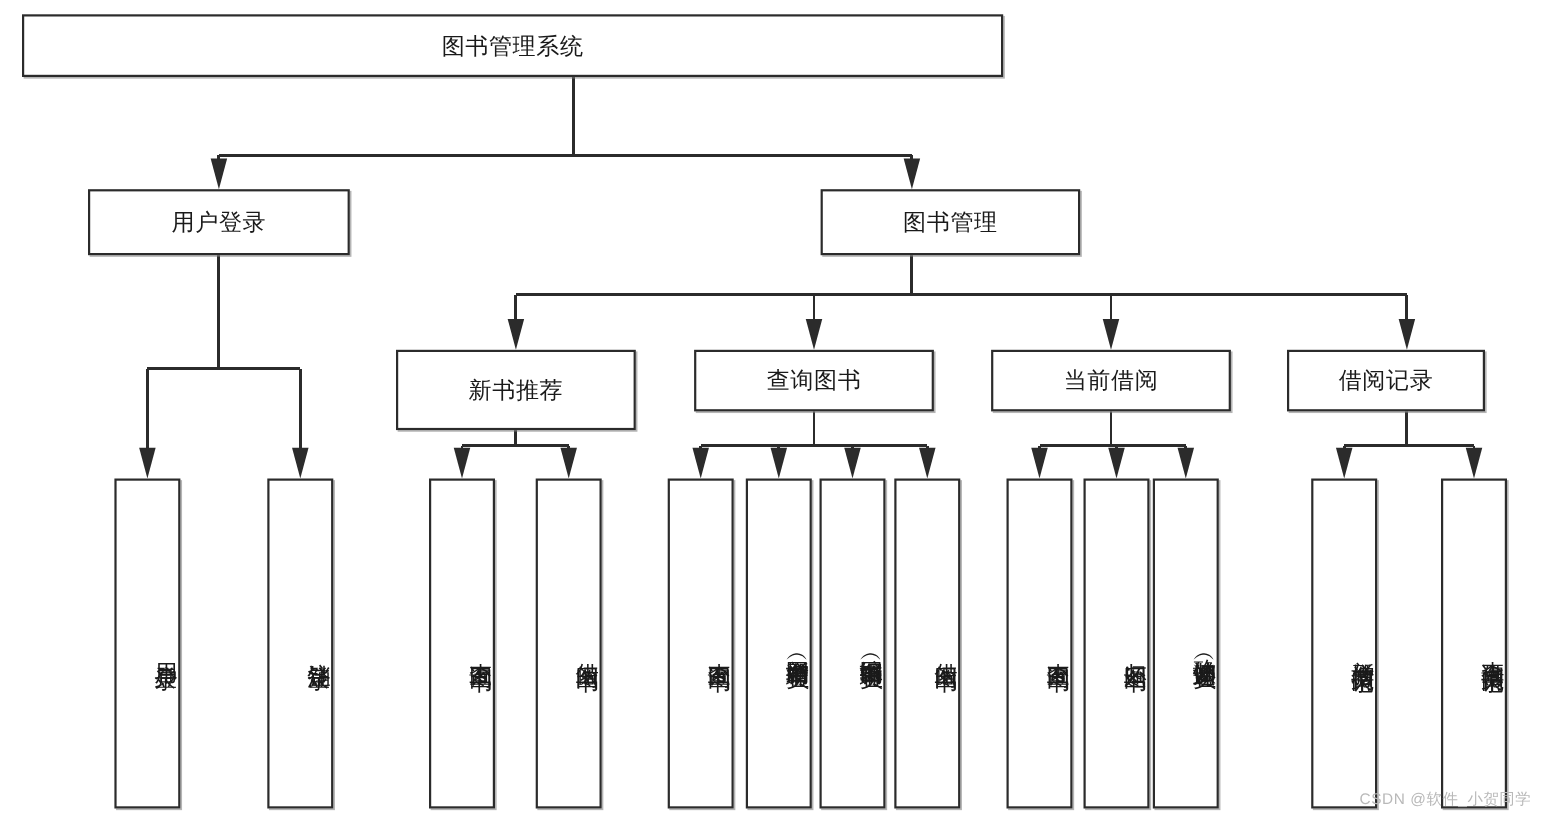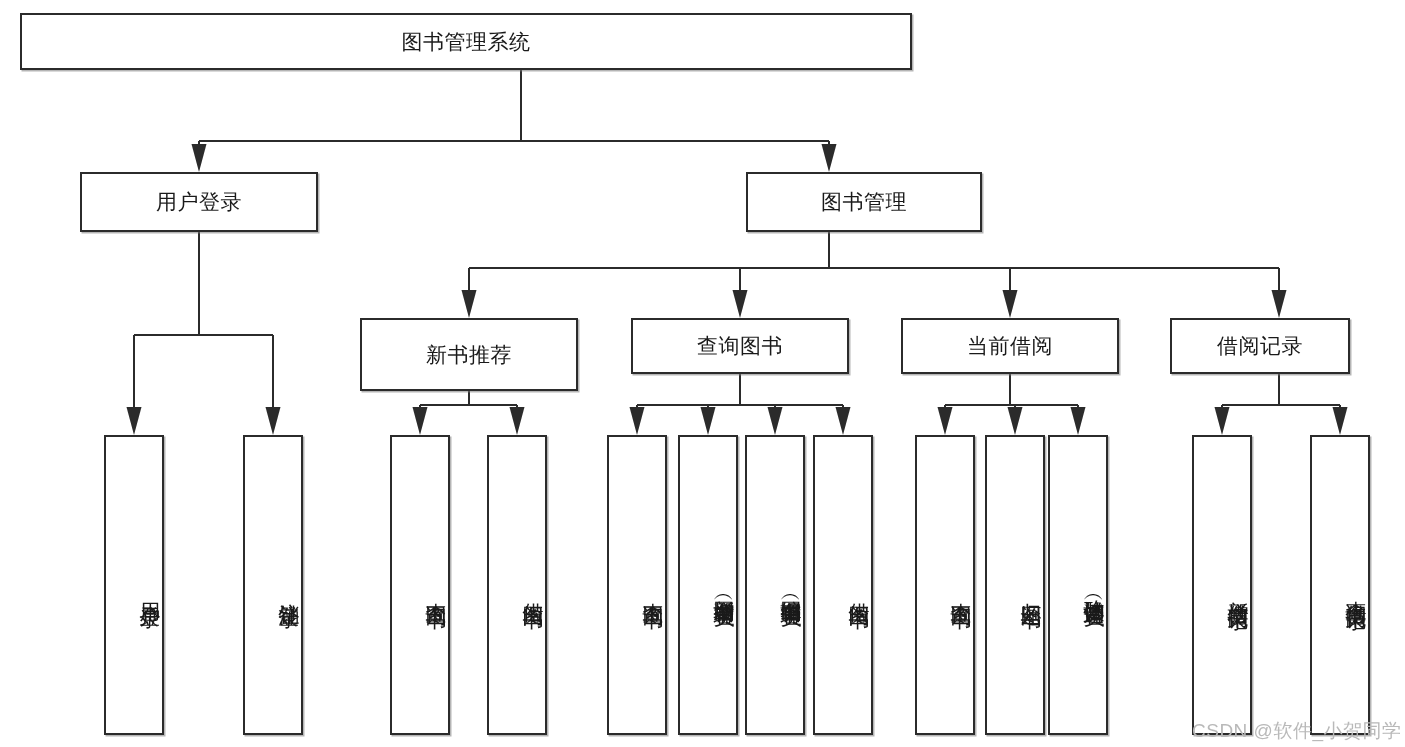--- a/index.html
+++ b/index.html
@@ -57,25 +57,26 @@
     justify-content: center;
     padding-top: 10px;
     box-sizing: border-box;
   }
   .node-box.vertical.tall-text .node-label {
     padding-top: 4px;
     letter-spacing: 1px;
   }
   .watermark {
     position: absolute;
-    font-size: 19px;
+    font-size: 14px;
     color: #b9b9b9;
     white-space: nowrap;
     user-select: none;
     letter-spacing: 0.5px;
+    padding-left: 44px;
   }
   svg.connectors {
     position: absolute;
     left: 0;
     top: 0;
     width: 1405px;
     height: 747px;
     pointer-events: none;
   }
 </style>

